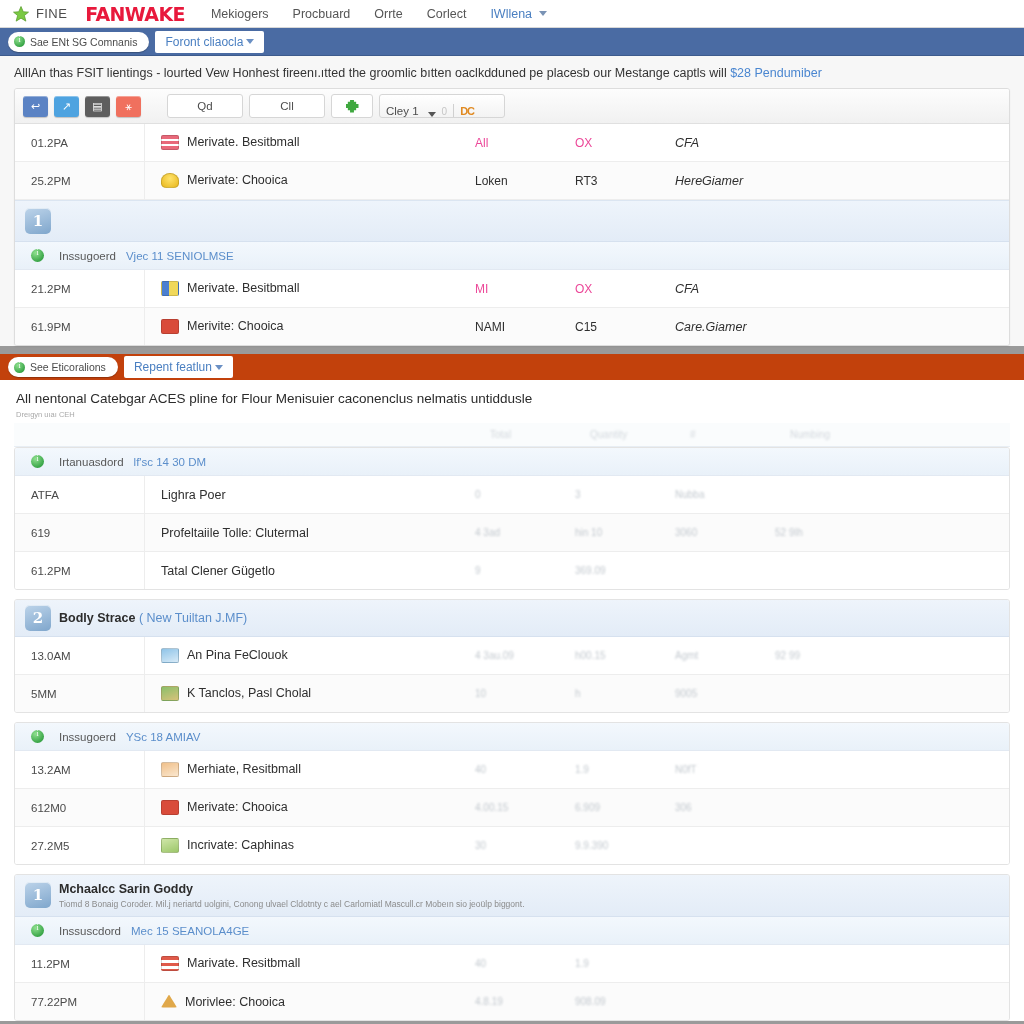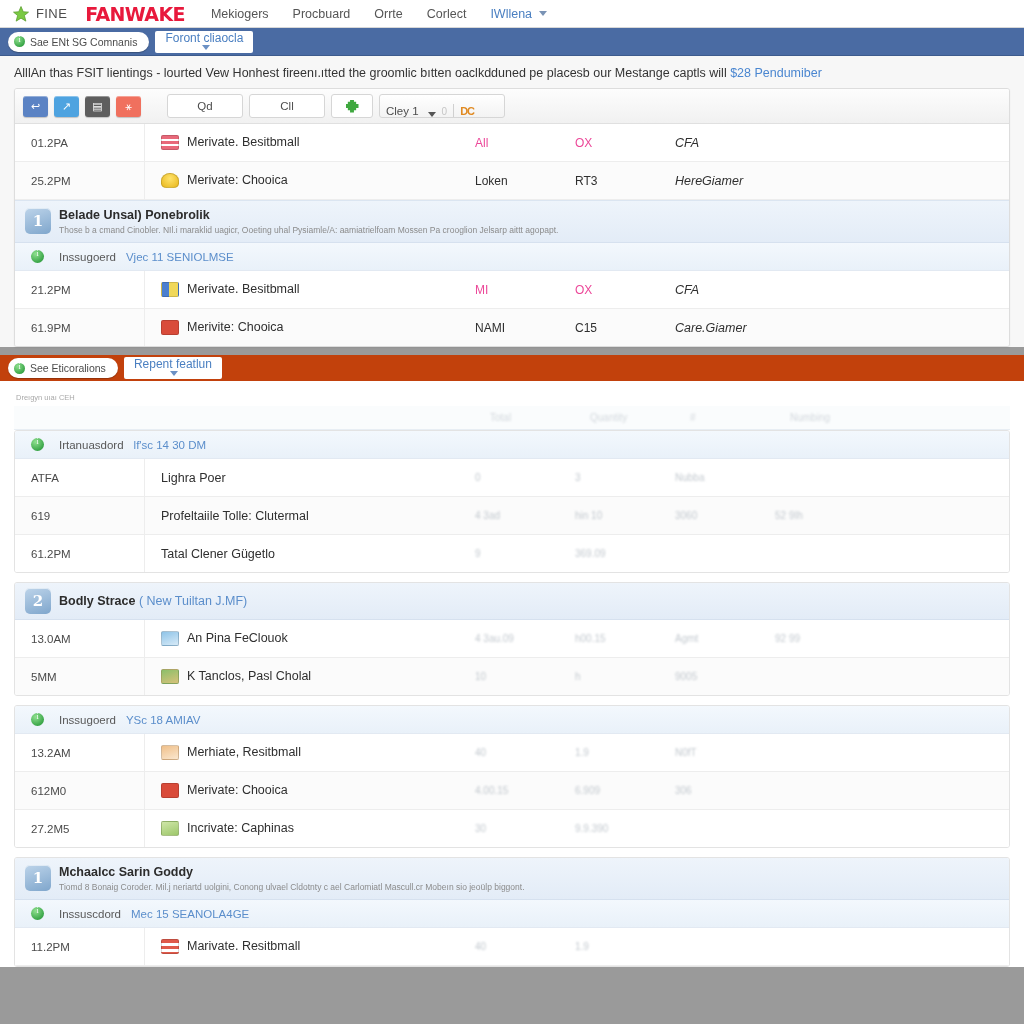--- a/index.html
+++ b/index.html
@@ -116,21 +116,20 @@
   .tab-btn {
     background: #ffffff;
     height: 22px;
     display: flex;
     align-items: center;
     padding: 0 10px;
     font-size: 12px;
     color: #4a7fc1;
     white-space: nowrap;
     border-radius: 2px;
-    flex-direction: column;
   }
   .tab-btn .caret-down { border-top-color: #6b90c4; }
 
   
   .headline-wrap {
     background: #f7f7f7;
     padding: 10px 14px 8px 14px;
     box-sizing: border-box;
   }
   .headline {
@@ -473,24 +472,20 @@
           <span class="mini-ico ico-bulb"></span>
           <span>Merivate: Chooica</span>
         </div>
         <div class="col-c">Loken</div>
         <div class="col-c">RT3</div>
         <div class="col-wide">HereGiamer</div>
       </div>
 
       <div class="sec-head">
         <div class="sec-avatar">1</div>
-        <div style="min-width:0">
-          <div class="sec-title">Belade Unsal) Ponebrolik</div>
-          <div class="sec-desc">Those b a cmand Cinobler. NIl.i maraklid uagicr, Ooeting uhal Pysiamle/A: aamiatrielfoam Mossen Pa crooglion Jelsarp aittt agopapt.</div>
-        </div>
       </div>
 
       <div class="status-strip">
         <span class="dot-green sm"></span>
         <span class="st-label">Inssugoerd</span>
         <span class="st-link">Vjec 11 SENIOLMSE</span>
       </div>
 
       <div class="row">
         <div class="col-time">21.2PM</div>
@@ -521,20 +516,21 @@
       <span class="dot-green"></span>
       <span>See Eticoralions</span>
     </div>
     <div class="tab-btn">
       <span>Repent featlun</span>
       <span class="caret-down"></span>
     </div>
   </div>
 
   <div class="p2-title-wrap">
+    <div class="p2-title">All nentonal Catebgar ACES pline for Flour Menisuier caconenclus nelmatis untiddusle</div>
     <div class="p2-sub">Dreıgyn uıaı CEH</div>
   </div>
 
   <div class="panel2">
 
     <div class="p2-colhead">
       <span class="ch-time"></span>
       <span class="ch-name"></span>
       <span class="ch blurtext">Total</span>
       <span class="ch blurtext">Quantity</span>
@@ -670,16 +666,27 @@
         <div class="col-time">11.2PM</div>
         <div class="col-name">
           <span class="mini-ico ico-stripe"></span>
           <span>Marivate. Resitbmall</span>
         </div>
         <div class="col-c blurtext dk">40</div>
         <div class="col-c blurtext dk">1.9</div>
         <div class="col-c blurtext dk"></div>
         <div class="col-c blurtext dk"></div>
       </div>
+      <div class="row alt" style="border-bottom:none">
+        <div class="col-time">77.22PM</div>
+        <div class="col-name">
+          <span class="mini-ico ico-tower"></span>
+          <span>Morivlee: Chooica</span>
+        </div>
+        <div class="col-c blurtext dk">4.8.19</div>
+        <div class="col-c blurtext dk">908.09</div>
+        <div class="col-c blurtext dk"></div>
+        <div class="col-c blurtext dk"></div>
+      </div>
     </div>
 
   </div>
 </div>
 
 </body></html>

